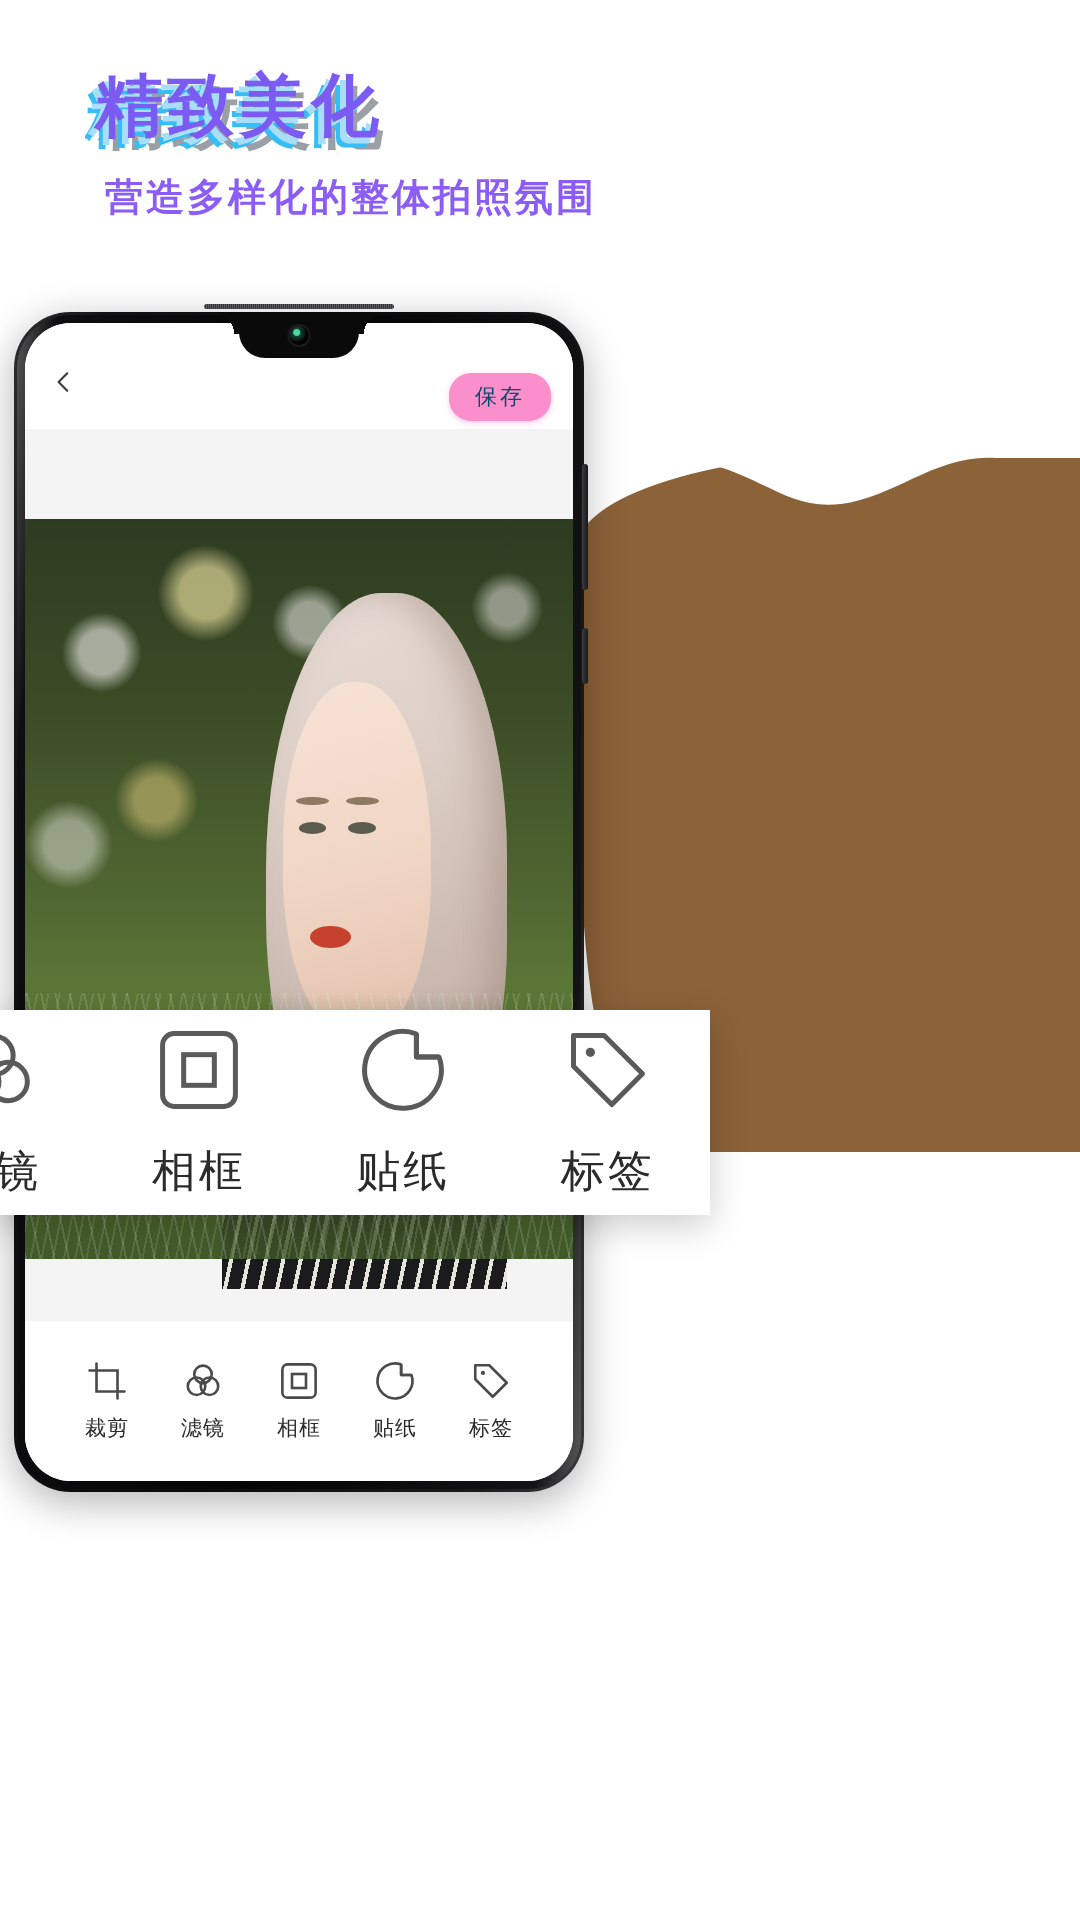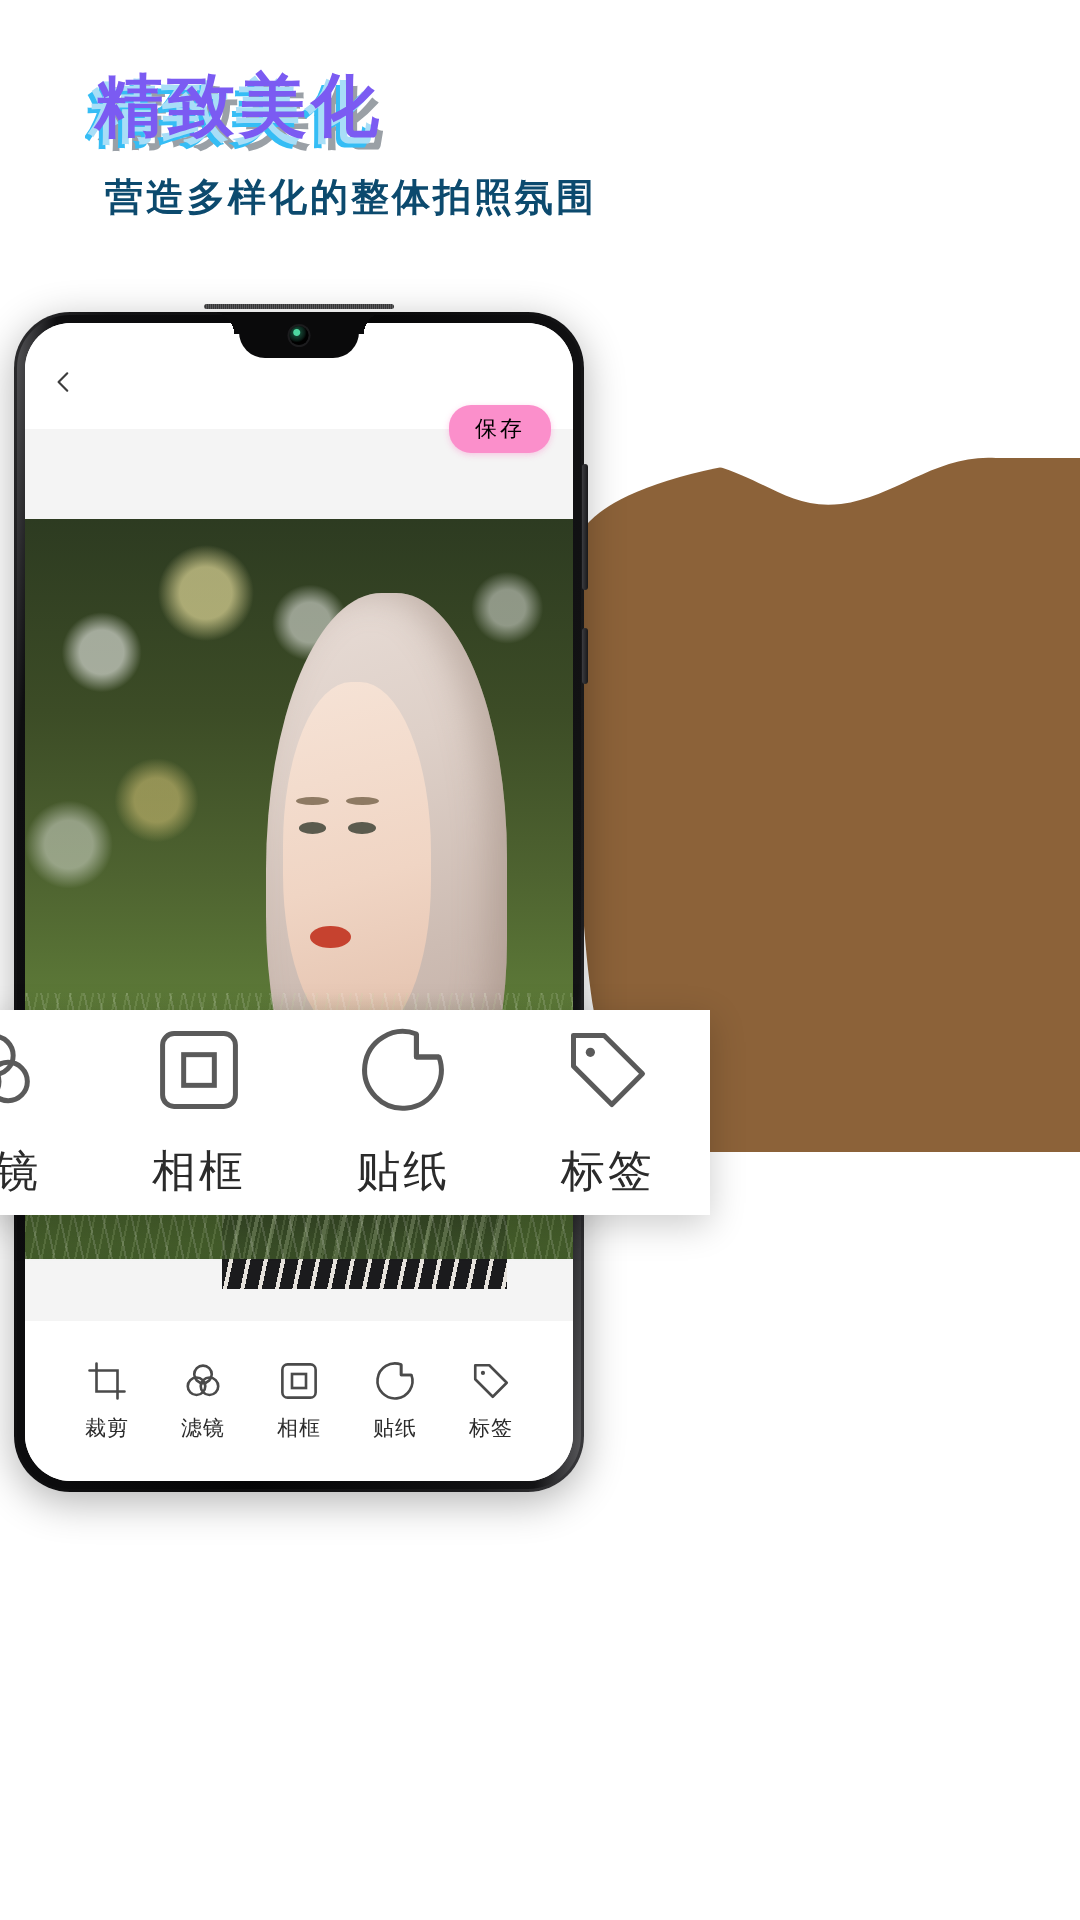--- a/index.html
+++ b/index.html
@@ -25,21 +25,21 @@
   }
   .headline .l-cyan{color:#35BDF5;transform:translate(-10px,10px);
      clip-path:polygon(0 0,100% 0,100% 100%,0 100%);opacity:1;}
   .headline .l-lightblue{color:#A8DEF7;transform:translate(-6px,6px);}
   .headline .l-grey{color:#9AA0A6;transform:translate(4px,12px);}
   .headline .l-main{position:relative;color:#7B5BF2;}
 
   .subline{
     position:absolute;left:105px;top:172px;
     font-size:38px;font-weight:bold;letter-spacing:3px;
-    color:#0c4a6e;
+    color:#8b5cf6;
     font-family:Liberation Sans, sans-serif;
     white-space:nowrap;
   }
 
   
   .blob{
     position:absolute;left:576px;top:452px;width:520px;height:700px;
     background:#8C6239;
     border-radius:60% 0 0 20% / 14% 0 0 20%;
     clip-path:path("M 0,60 C 40,10 90,0 140,14 C 190,28 215,58 265,52 C 320,45 360,2 420,6 L 520,6 L 520,700 L 100,700 C 50,660 30,620 18,560 C 4,480 -4,300 0,60 Z");
@@ -100,25 +100,24 @@
   
   .appbar{
     position:absolute;left:0;top:0;width:100%;height:106px;
     background:#fff;z-index:8;
   }
   .back-icon{
     position:absolute;left:26px;top:46px;width:26px;height:26px;cursor:pointer;
   }
   .save-btn{
     position:absolute;right:22px;top:50px;
-    background:#FB8FCB;color:#000000;font-size:22px;letter-spacing:3px;
+    background:#FB8FCB;color:#0c4a6e;font-size:22px;letter-spacing:3px;
     padding:9px 26px;border-radius:22px;border:none;
     font-family:"DejaVu Sans","Liberation Sans",sans-serif;
     box-shadow:0 2px 6px rgba(251,143,203,.45);
-    margin-top:32px;
   }
   .canvas-area{
     position:absolute;left:0;top:106px;right:0;bottom:160px;
     background:#F4F4F4;overflow:hidden;
   }
   .photo{
     position:absolute;left:0;top:90px;width:100%;height:740px;
     background:
       radial-gradient(ellipse 90px 120px at 76% 48%, #f0d8cd 0 55%, rgba(240,216,205,0) 72%),
       radial-gradient(circle at 14% 18%, rgba(255,255,255,.55) 0 22px, rgba(255,255,255,0) 40px),

